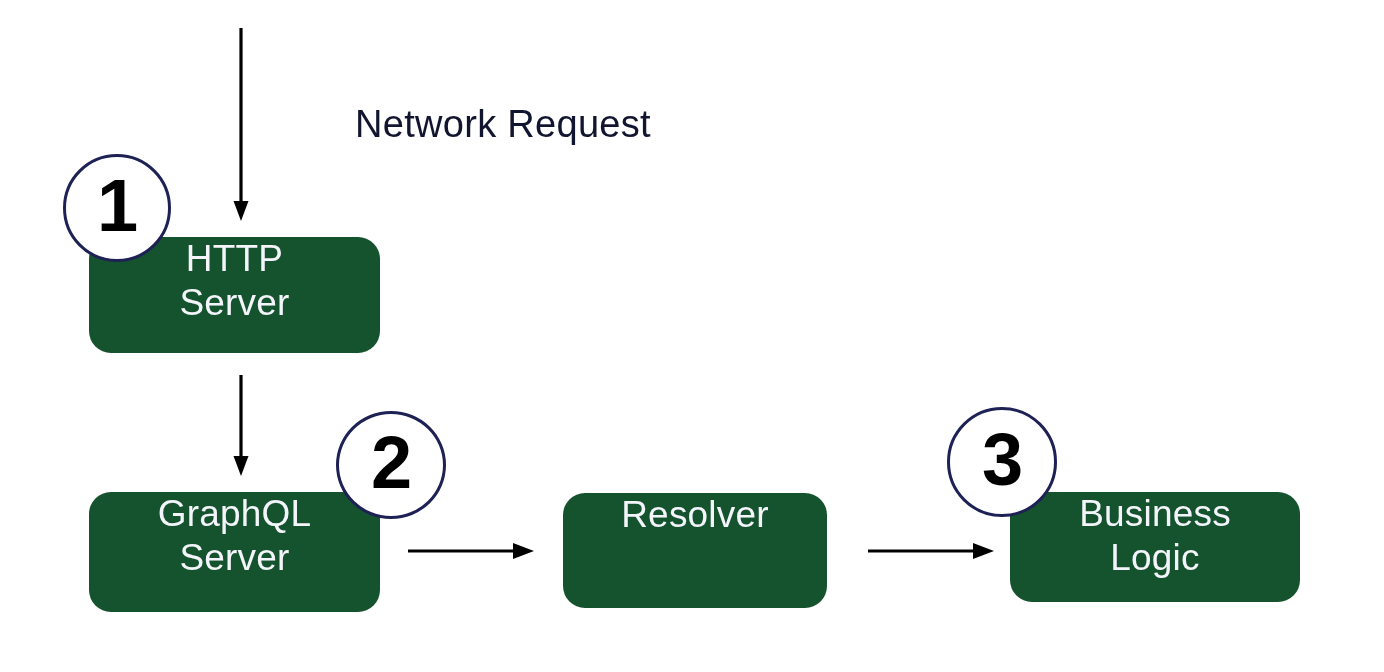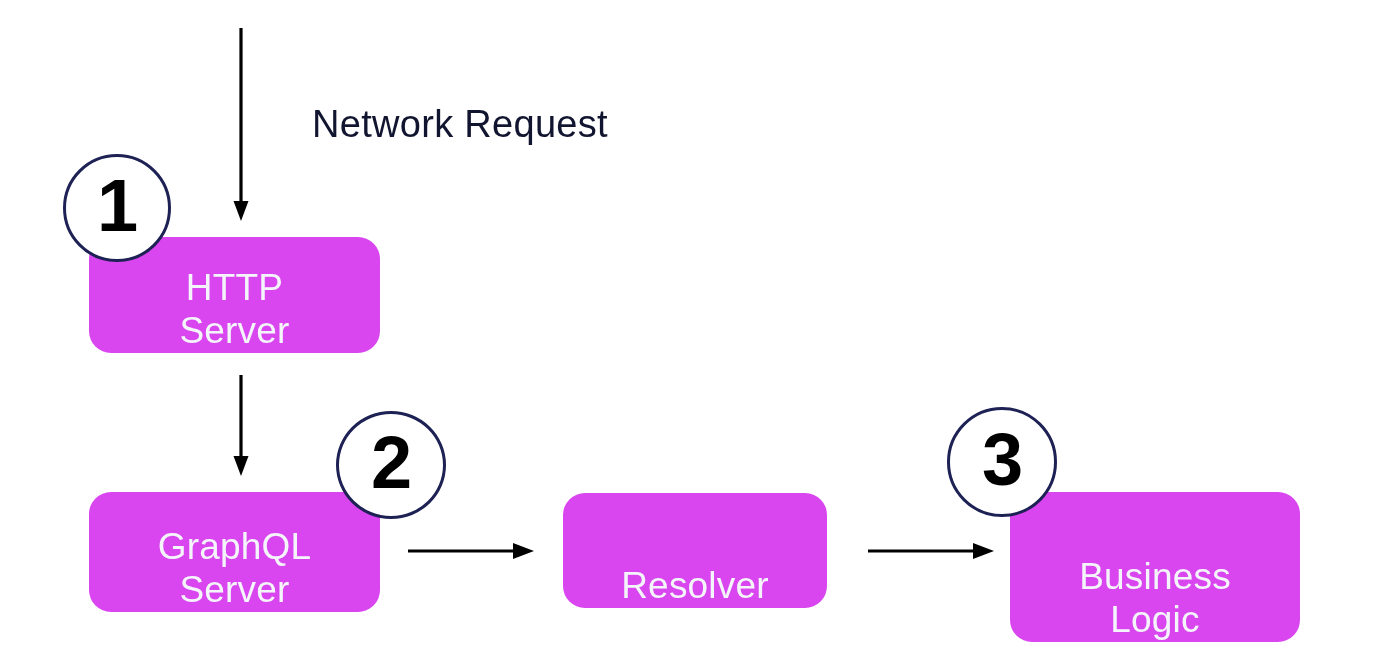--- a/index.html
+++ b/index.html
@@ -16,44 +16,44 @@
     position: relative;
     width: 1384px;
     height: 672px;
     background: #ffffff;
     overflow: hidden;
   }
 
   
   .node {
     position: absolute;
-    background: #d946ef;
+    background: #14532d;
     border-radius: 22px;
     display: flex;
-    align-items: flex-end;
+    align-items: flex-start;
     justify-content: center;
     text-align: center;
     box-sizing: border-box;
     z-index: 2;
   }
   .node-label {
     color: #f4f5fb;
     font-family: "Liberation Sans", sans-serif;
     font-size: 37px;
     font-weight: 300;
     line-height: 1.18;
     letter-spacing: 0.2px;
     white-space: pre-line;
     padding: 0 14px;
   }
 
   #node-http         { left: 89px;  top: 237px; width: 291px; height: 116px; }
   #node-graphql      { left: 89px;  top: 492px; width: 291px; height: 120px; }
   #node-resolver     { left: 563px; top: 493px; width: 264px; height: 115px; }
-  #node-business     { left: 1010px;top: 492px; width: 290px; height: 150px; }
+  #node-business     { left: 1010px;top: 492px; width: 290px; height: 110px; }
 
   
   .badge {
     position: absolute;
     border-radius: 50%;
     background: #ffffff;
     border: 3px solid #1d2154;
     box-sizing: border-box;
     display: flex;
     align-items: center;
@@ -94,20 +94,21 @@
   
   .edge-label {
     position: absolute;
     color: #12152f;
     font-family: "Liberation Sans", sans-serif;
     font-size: 38px;
     font-weight: 300;
     letter-spacing: 0.3px;
     white-space: nowrap;
     z-index: 3;
+    margin-left: 43px;
   }
   #label-network-request { left: 312px; top: 103px; }
 </style>
 </head>
 <body>
 
 <div id="canvas">
 
   <svg id="arrow-network" class="arrow-svg" viewBox="0 0 34 196">
     <line class="arrow-line" x1="16" y1="0" x2="16" y2="176"></line>

